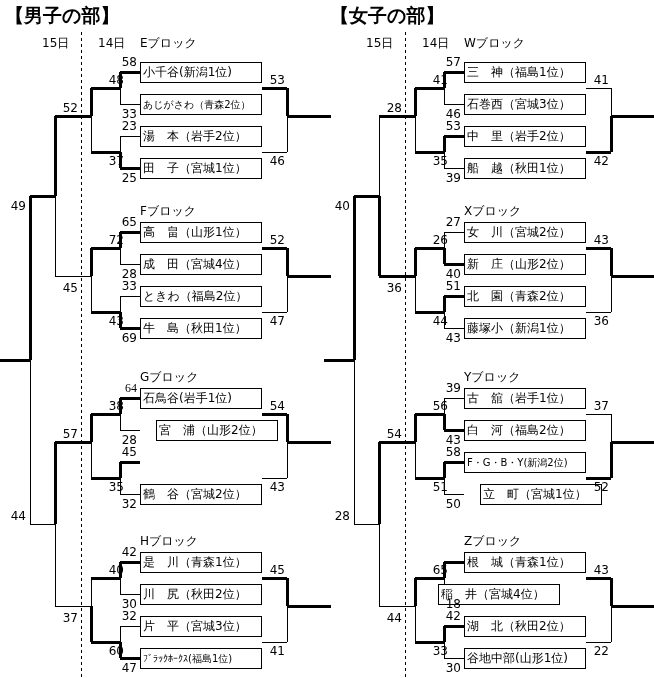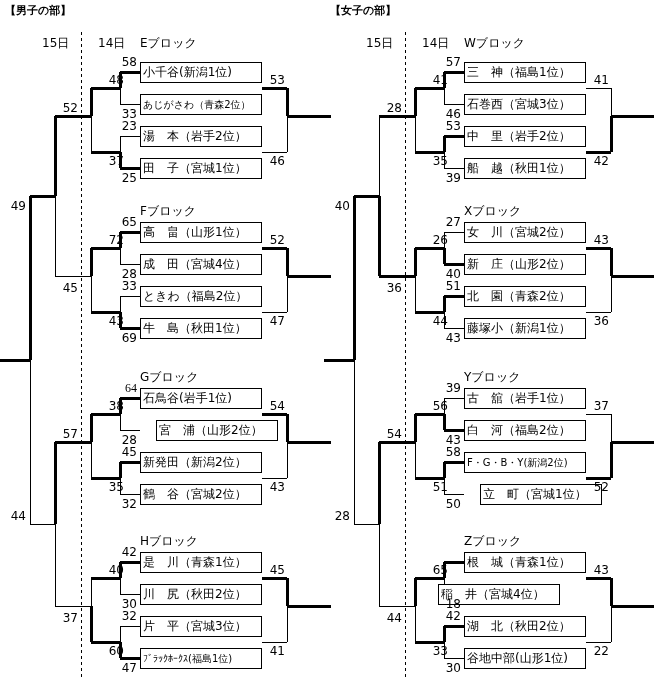--- a/index.html
+++ b/index.html
@@ -1,19 +1,19 @@
 <!DOCTYPE html>
 <html><head>
 <meta charset="utf-8">
 <style>
   html,body{margin:0;padding:0;background:#fff;}
   #stage{position:relative;width:654px;height:678px;background:#fff;overflow:hidden;
          font-family:"DejaVu Sans","Liberation Sans",sans-serif;color:#000;}
   #lines{position:absolute;left:0;top:0;}
-  .title{position:absolute;font-size:11px;font-weight:bold;white-space:nowrap;}
+  .title{position:absolute;font-size:19px;font-weight:bold;white-space:nowrap;}
   .day-label{position:absolute;font-size:12px;white-space:nowrap;}
   .block-name{position:absolute;font-size:12px;white-space:nowrap;}
   .team-box{position:absolute;width:122px;height:21px;border:1px solid #000;background:#fff;
             box-sizing:border-box;font-size:12px;line-height:19px;padding-left:2px;
             white-space:nowrap;overflow:hidden;}
   .team-box.small{font-size:10px;}
   .score{position:absolute;width:30px;height:12px;line-height:12px;font-size:12px;
          text-align:right;white-space:nowrap;}
 </style>
 </head>
@@ -216,21 +216,20 @@
     <div class="score" style="left: 107px; top: 332px;">69</div>
     <div class="score" style="left: 94px; top: 234px;">72</div>
     <div class="score" style="left: 94px; top: 315px;">43</div>
     <div class="score" style="left: 255px; top: 234px;">52</div>
     <div class="score" style="left: 255px; top: 315px;">47</div>
     <div class="block-name" style="left: 140px; top: 369px;">Gブロック</div>
     <div class="team-box" style="left: 140px; top: 388px;">石鳥谷(岩手1位)</div>
     <div class="score" style="left: 107px; top: 382px; font-family: Liberation Serif, serif;">64</div>
     <div class="team-box" style="left: 156px; top: 420px;">宮　浦（山形2位）</div>
     <div class="score" style="left: 107px; top: 434px;">28</div>
-    <div class="team-box" style="left: 140px; top: 452px;">新発田（新潟2位）</div>
     <div class="score" style="left: 107px; top: 446px;">45</div>
     <div class="team-box" style="left: 140px; top: 484px;">鶴　谷（宮城2位）</div>
     <div class="score" style="left: 107px; top: 498px;">32</div>
     <div class="score" style="left: 94px; top: 400px;">38</div>
     <div class="score" style="left: 94px; top: 481px;">35</div>
     <div class="score" style="left: 255px; top: 400px;">54</div>
     <div class="score" style="left: 255px; top: 481px;">43</div>
     <div class="block-name" style="left: 140px; top: 533px;">Hブロック</div>
     <div class="team-box" style="left: 140px; top: 552px;">是　川（青森1位）</div>
     <div class="score" style="left: 107px; top: 546px;">42</div>

